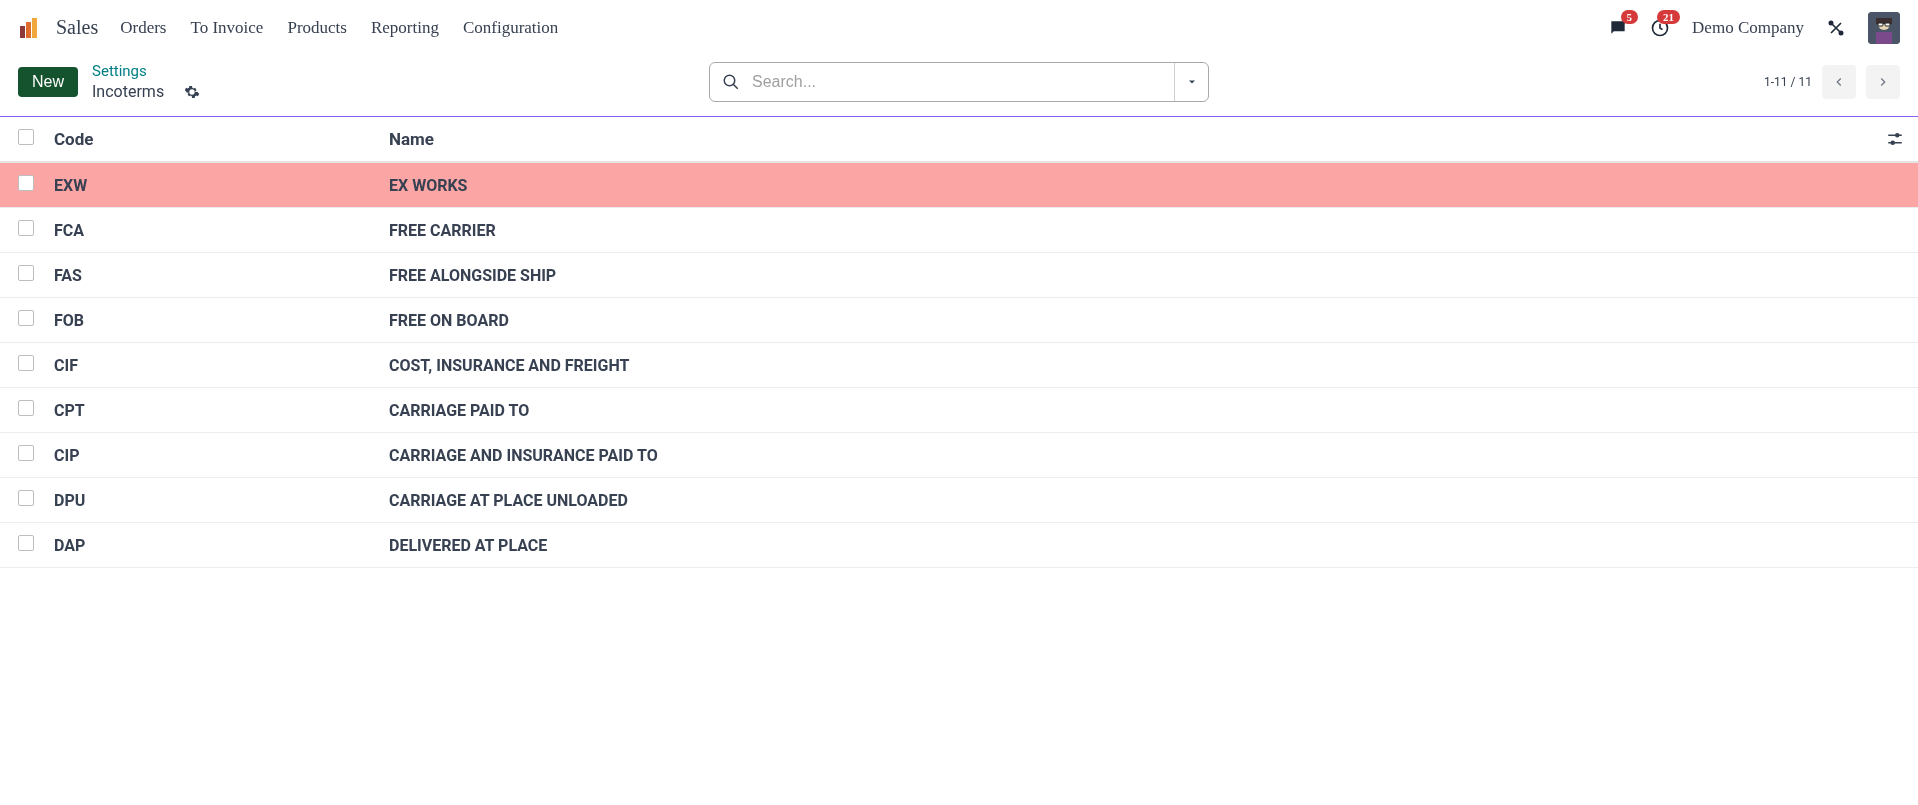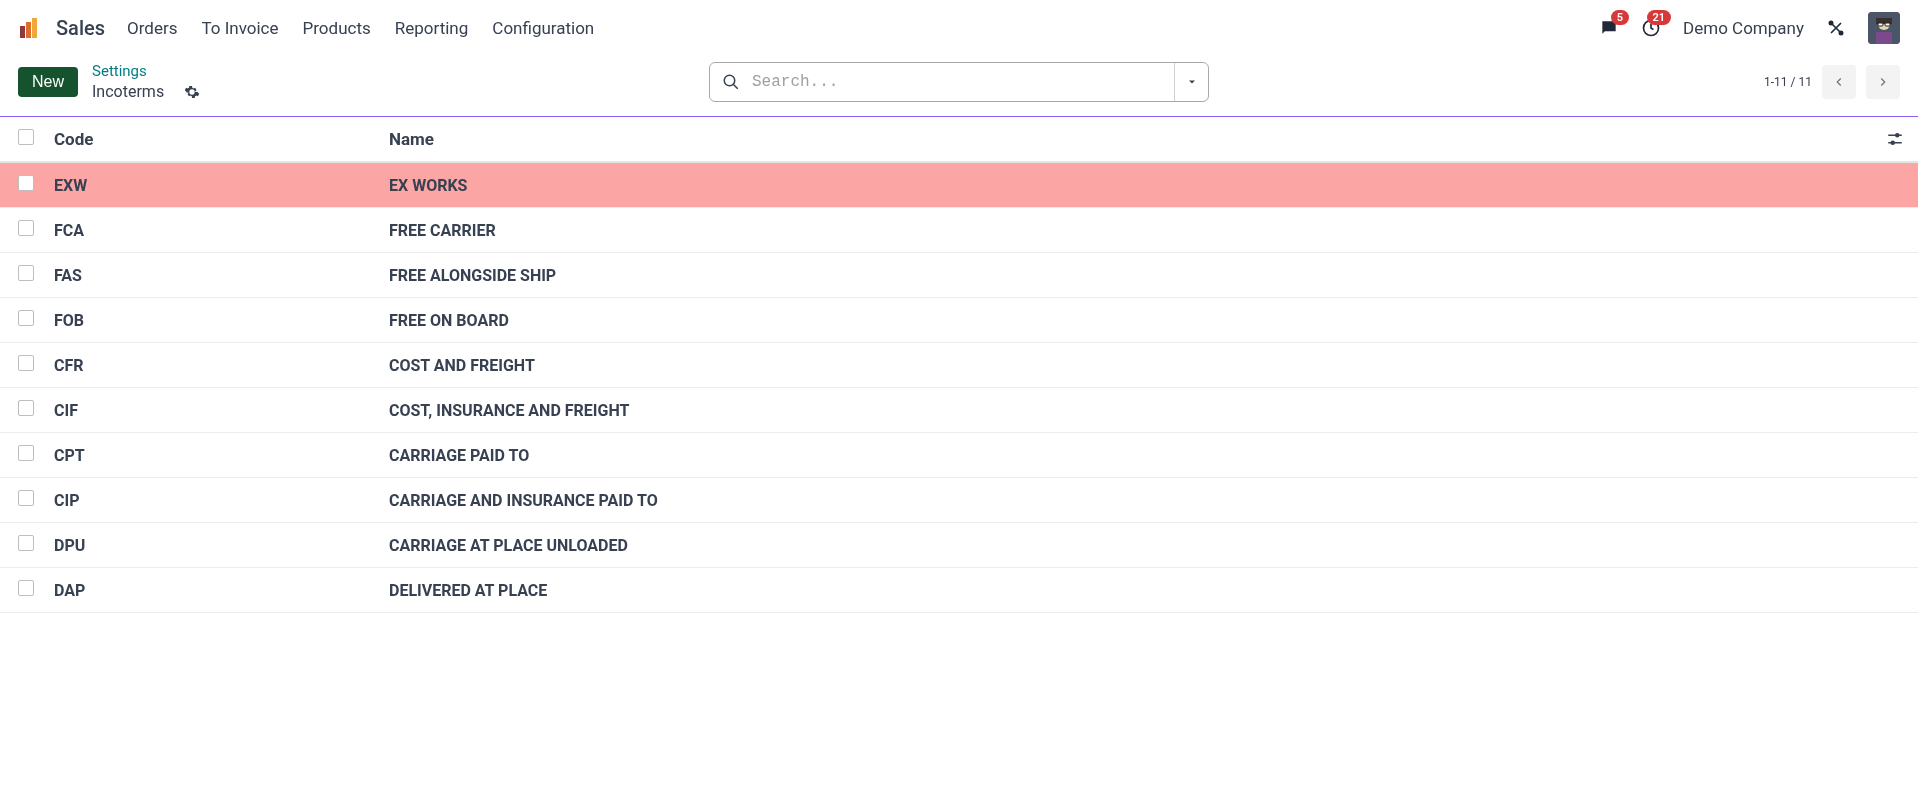--- a/index.html
+++ b/index.html
@@ -8,20 +8,21 @@
     font-size: 15px;
     color: #374151;
     background: #fff;
   }
   .topbar {
     display: flex;
     align-items: center;
     padding: 19px 18px;
     height: 56px;
     border-bottom: 1px solid transparent;
+    font-family: Liberation Serif, serif;
   }
   .logo {
     display: flex;
     align-items: center;
     margin-right: 14px;
   }
   .app-title {
     font-size: 20px;
     font-weight: 500;
     color: #374151;
@@ -122,21 +123,20 @@
     padding: 0 12px;
     color: #374151;
   }
   .search-input {
     flex: 1;
     border: none;
     outline: none;
     font-size: 16px;
     height: 100%;
     color: #374151;
-    font-family: Liberation Mono, monospace;
   }
   .search-input::placeholder { color: #a0a0a0; }
   .search-caret {
     border-left: 1px solid #d0d0d0;
     height: 100%;
     width: 34px;
     display: flex;
     align-items: center;
     justify-content: center;
     cursor: pointer;
@@ -336,25 +336,20 @@
         <div class="col-code">FAS</div>
         <div class="col-name">FREE ALONGSIDE SHIP</div>
       </div>
       <div class="row">
         <div class="col-check"><span class="checkbox"></span></div>
         <div class="col-code">FOB</div>
         <div class="col-name">FREE ON BOARD</div>
       </div>
       <div class="row">
         <div class="col-check"><span class="checkbox"></span></div>
-        <div class="col-code">CFR</div>
-        <div class="col-name">COST AND FREIGHT</div>
-      </div>
-      <div class="row">
-        <div class="col-check"><span class="checkbox"></span></div>
         <div class="col-code">CIF</div>
         <div class="col-name">COST, INSURANCE AND FREIGHT</div>
       </div>
       <div class="row">
         <div class="col-check"><span class="checkbox"></span></div>
         <div class="col-code">CPT</div>
         <div class="col-name">CARRIAGE PAID TO</div>
       </div>
       <div class="row">
         <div class="col-check"><span class="checkbox"></span></div>

